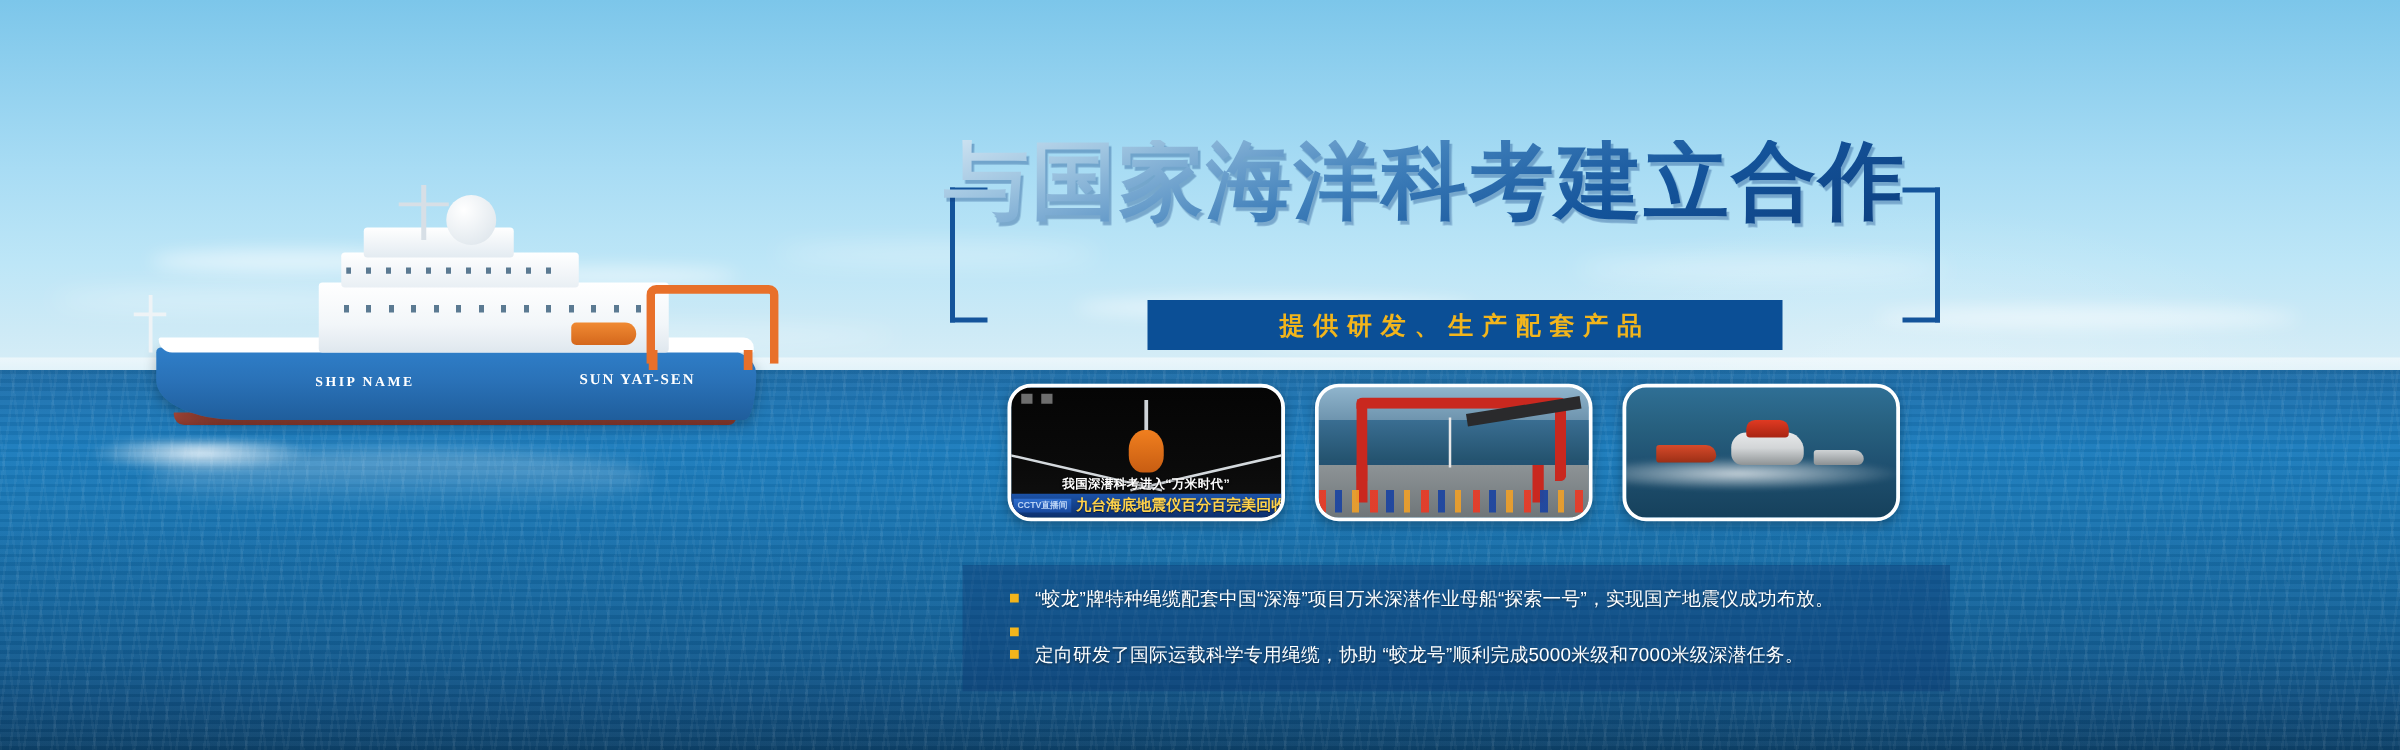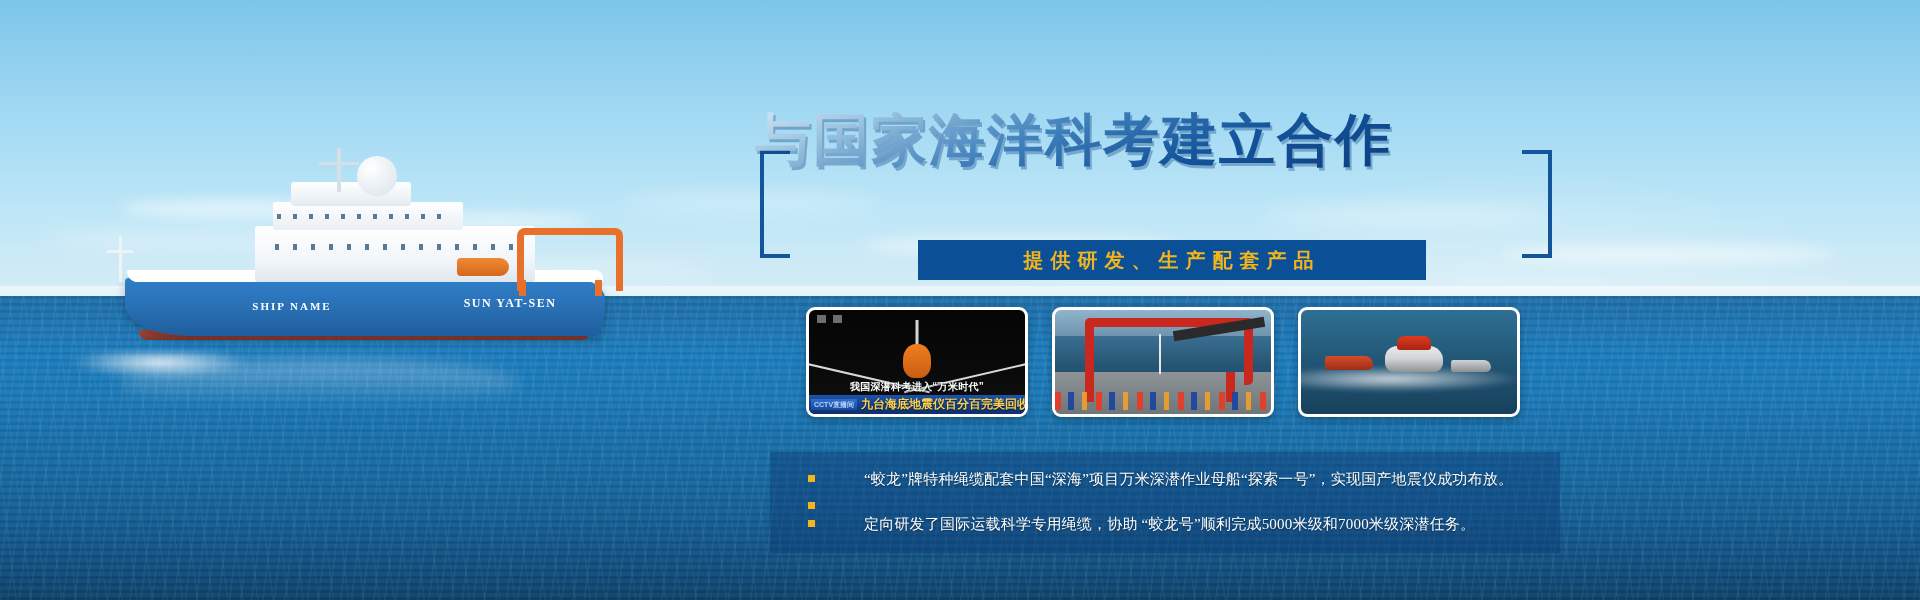--- a/index.html
+++ b/index.html
@@ -112,21 +112,21 @@
   }
   .wake{
     position:absolute;left:70px;top:352px;width:180px;height:26px;
     background:radial-gradient(ellipse at 50% 40%,rgba(255,255,255,.85),rgba(255,255,255,0) 70%);
     filter:blur(3px);
   }
 
   
   .titleWrap{position:absolute;left:755px;top:112px;}
   .title{
-    font-size:56px;line-height:1;font-weight:900;letter-spacing:2px;
+    font-size:68px;line-height:1;font-weight:900;letter-spacing:2px;
     font-family:"DejaVu Sans","Liberation Sans",sans-serif;
     background:linear-gradient(160deg,#cfe4f2 0%,#9ec4e0 16%,#3f7fba 44%,#14549b 70%,#0d3f80 100%);
     -webkit-background-clip:text;background-clip:text;color:transparent;
     text-shadow:none;white-space:nowrap;
     filter:drop-shadow(2px 3px 0 rgba(13,63,128,.35));
   }
   .brkL{
     position:absolute;left:760px;top:150px;width:26px;height:100px;
     border-left:4px solid #14549b;border-top:4px solid #14549b;border-bottom:4px solid #14549b;
   }
@@ -141,21 +141,21 @@
     background:#0b4f96;display:flex;align-items:center;justify-content:center;margin-top:20px;
   }
   .badgeTxt{
     color:#f2b51c;font-size:20px;font-weight:700;letter-spacing:7px;
     font-family:"DejaVu Sans","Liberation Sans",sans-serif;
   }
 
   
   .thumbs{position:absolute;left:806px;top:307px;display:flex;gap:24px;}
   .thumb{
-    width:216px;height:104px;border-radius:9px;overflow:hidden;position:relative;
+    width:216px;height:104px;border-radius:19px;overflow:hidden;position:relative;
     border:3px solid #ffffff;box-shadow:0 3px 9px rgba(0,0,0,.3);
   }
   
   .t1{background:linear-gradient(180deg,#050505 0%,#0a0a0a 60%,#111 100%);}
   .t1 .rig{
     position:absolute;left:50%;top:10px;width:3px;height:46px;background:#cfd4d8;transform:translateX(-50%);
   }
   .t1 .pod{
     position:absolute;left:50%;top:34px;width:28px;height:34px;margin-left:-14px;
     background:linear-gradient(180deg,#f07f1f,#c85d12);border-radius:46% 46% 40% 40%;
@@ -235,22 +235,21 @@
     position:absolute;left:770px;top:452px;width:790px;padding:14px 0 14px 0;
     background:rgba(12,58,114,.42);
   }
   .brow{display:flex;align-items:flex-start;padding:2px 0 2px 38px;}
   .bsq{
     width:7px;height:7px;background:#f2b51c;margin-top:7px;margin-right:13px;flex:0 0 auto;
   }
   .btxt{
     color:#ffffff;font-size:15px;line-height:1.55;letter-spacing:.2px;white-space:nowrap;
     text-shadow:0 1px 2px rgba(0,0,0,.45);
-    font-family:Liberation Serif, serif;
-    margin-left:36px;
+    font-family:Liberation Sans, sans-serif;
   }
 </style>
 </head>
 <body>
 
 <div class="stage">
 
   <div class="sky"></div>
   <div class="sunGlow"></div>
   <div class="cloud" style="left:120px;top:200px;width:230px;height:18px;"></div>

